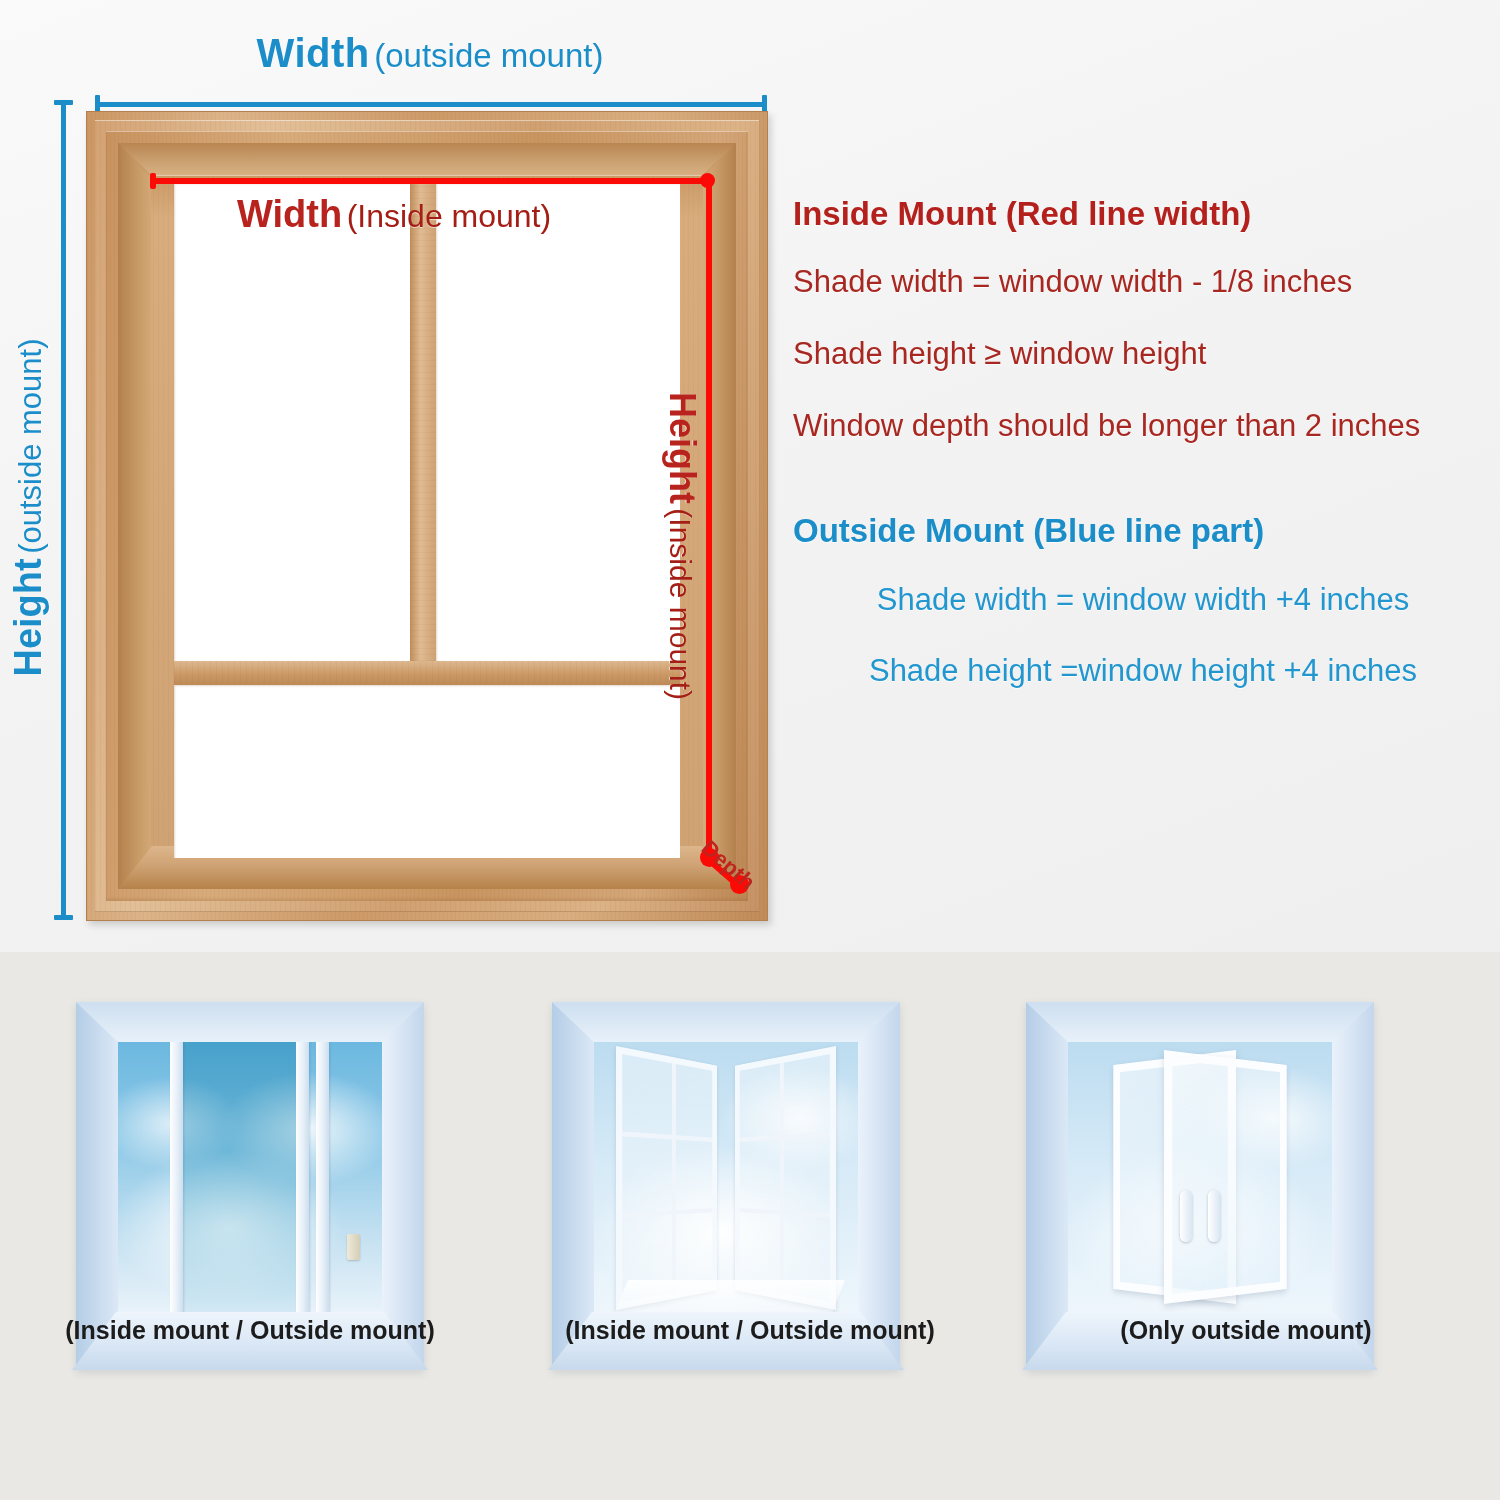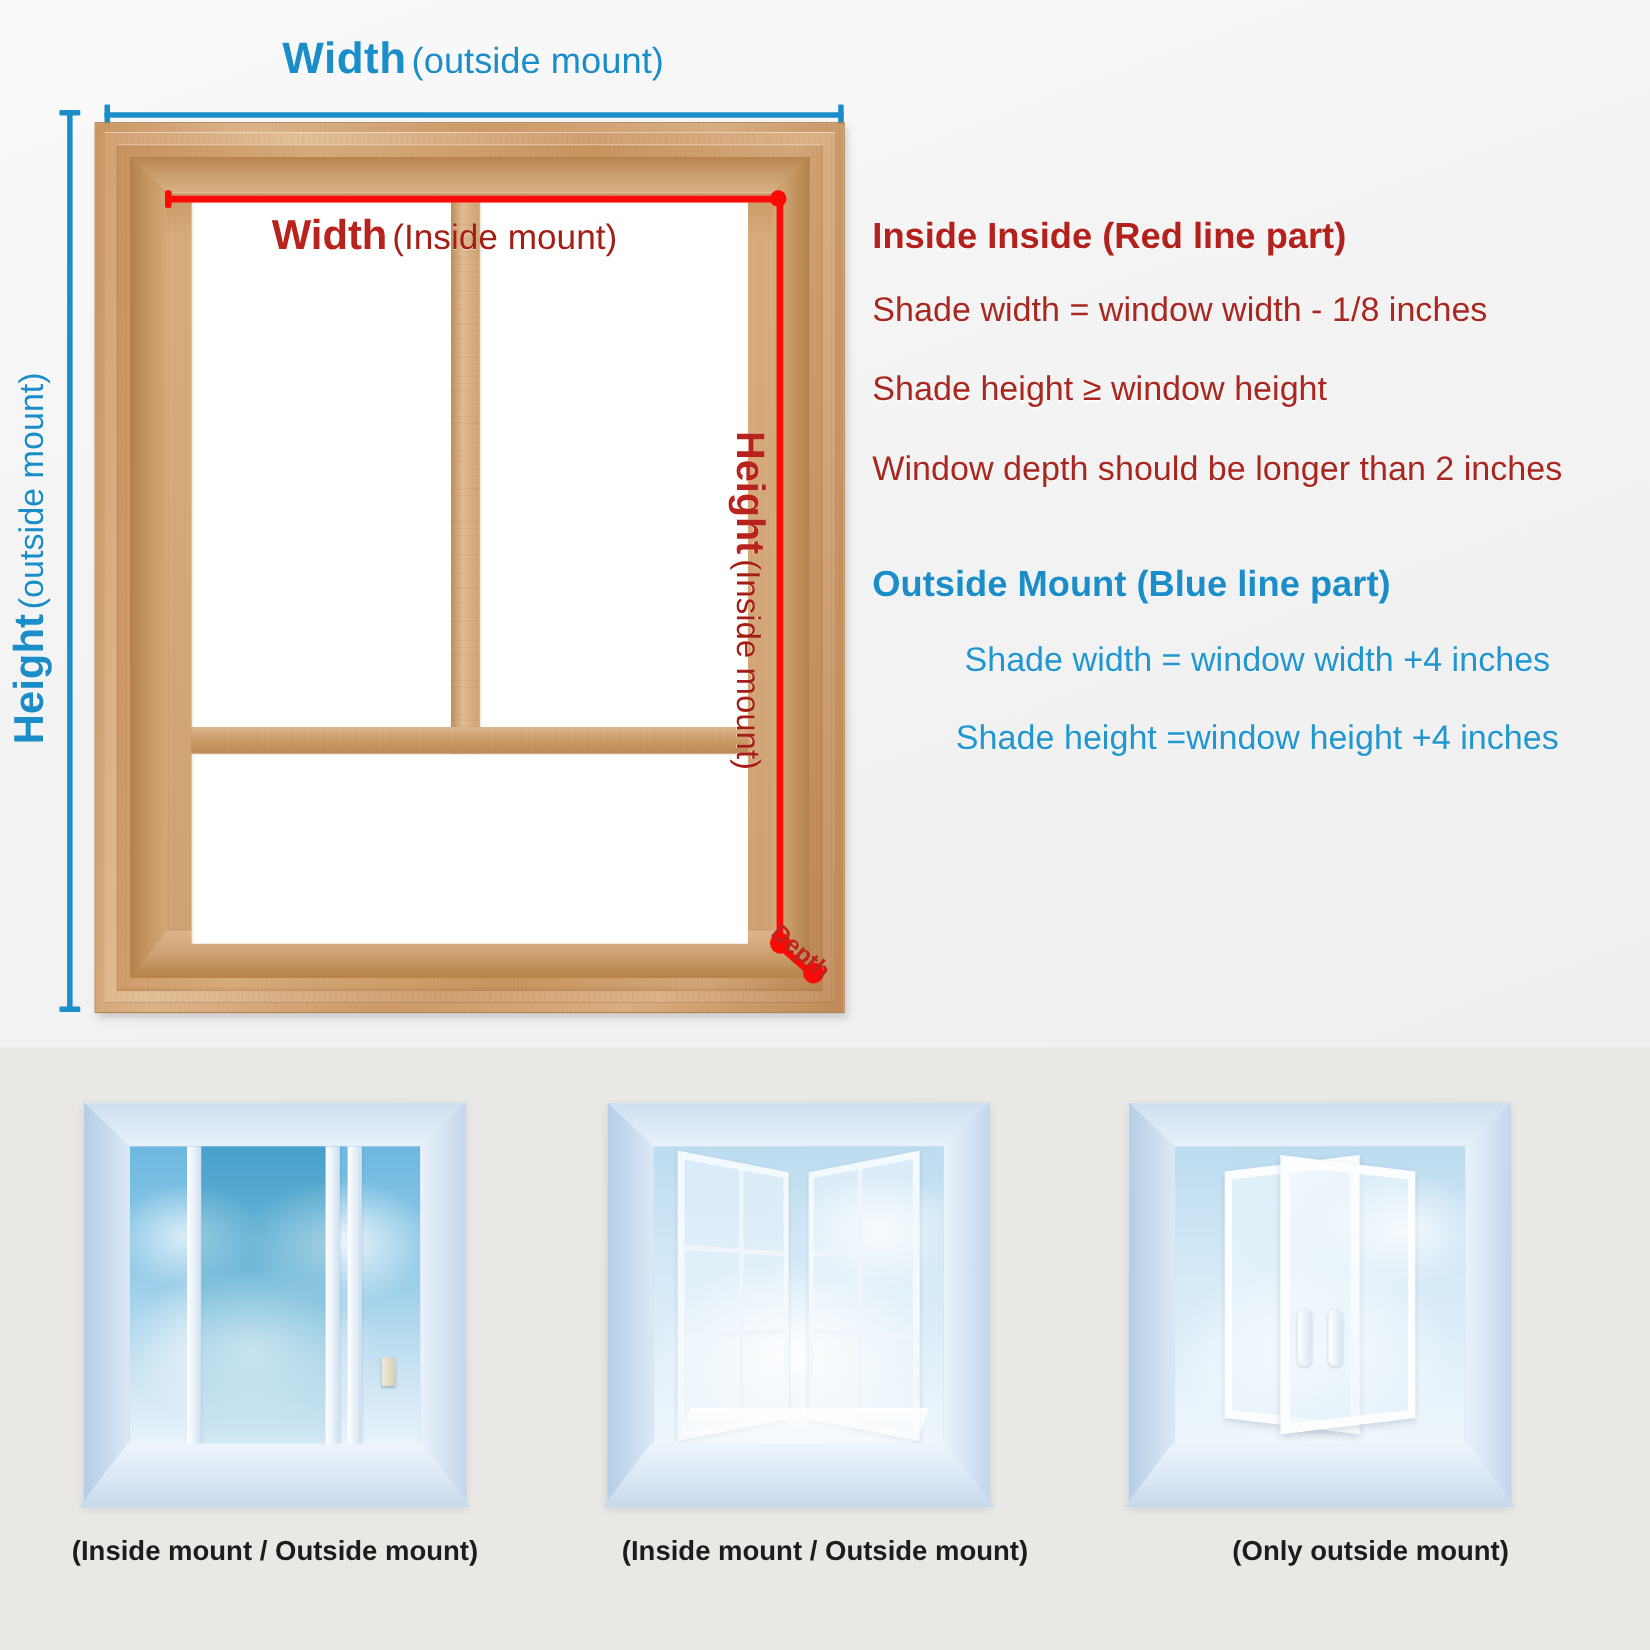--- a/index.html
+++ b/index.html
@@ -173,21 +173,21 @@
   #dot-depth-b{
     position:absolute;left:730px;top:875px;width:19px;height:19px;border-radius:50%;background:#fb0a06;
   }
   #depth-label{
     position:absolute;left:713px;top:835px;
     font-size:22px;font-weight:700;color:#c0231d;white-space:nowrap;
     transform:rotate(41deg);transform-origin:left top;
   }
 
   #width-inside-label{
-    position:absolute;left:247px;top:193px;white-space:nowrap;
+    position:absolute;left:237px;top:193px;white-space:nowrap;
     text-shadow:0 1px 0 rgba(255,255,255,.55);
   }
   #width-inside-label .big{font-size:38px;font-weight:600;color:#b8231d;}
   #width-inside-label .small{font-size:32px;font-weight:400;color:#a51e16;}
 
   #height-inside-label{
     position:absolute;left:452px;top:525px;width:460px;
     white-space:nowrap;text-align:center;
     transform:rotate(90deg);transform-origin:center center;
     text-shadow:0 1px 0 rgba(255,255,255,.6);
@@ -275,21 +275,21 @@
     background:linear-gradient(150deg,rgba(255,255,255,.52),rgba(215,235,248,.30));
     border:9px solid #fbfdff;box-sizing:border-box;
     box-shadow:0 3px 7px rgba(60,85,115,.20);}
   #c3-left{left:18px;width:150px;transform:perspective(420px) rotateY(-22deg);transform-origin:right center;}
   #c3-right{right:18px;width:150px;transform:perspective(420px) rotateY(22deg);transform-origin:left center;}
   .hdl{position:absolute;width:12px;height:52px;border-radius:6px;
     background:linear-gradient(90deg,#ffffff,#dae7f3);box-shadow:0 1px 3px rgba(40,60,90,.3);}
 
   
   .caption{
-    position:absolute;top:1396px;width:420px;text-align:center;
+    position:absolute;top:1316px;width:420px;text-align:center;
     font-size:25px;font-weight:600;color:#1c1c1c;white-space:nowrap;
   }
   #cap-1{left:40px;}
   #cap-2{left:540px;}
   #cap-3{left:1036px;}
 </style>
 </head>
 <body>
 
 <div id="page">
@@ -354,21 +354,21 @@
       <span class="small">(Inside mount)</span>
     </div>
 
     <div id="height-inside-label">
       <span class="big">Height</span>
       <span class="small">(Inside mount)</span>
     </div>
 
     <div id="text-block">
       <div id="inside-group">
-        <div class="heading h-red">Inside Inside (Red line part)</div>
+        <div class="heading h-red">Inside Mount (Red line width)</div>
         <div class="rule-line l-red">Shade width = window width - 1/8 inches</div>
         <div class="rule-line l-red">Shade height ≥ window height</div>
         <div class="rule-line l-red">Window depth should be longer than 2 inches</div>
       </div>
       <div id="outside-group">
         <div class="heading h-blue">Outside Mount (Blue line part)</div>
         <div class="rule-line l-blue">Shade width = window width +4 inches</div>
         <div class="rule-line l-blue">Shade height =window height +4 inches</div>
       </div>
     </div>

